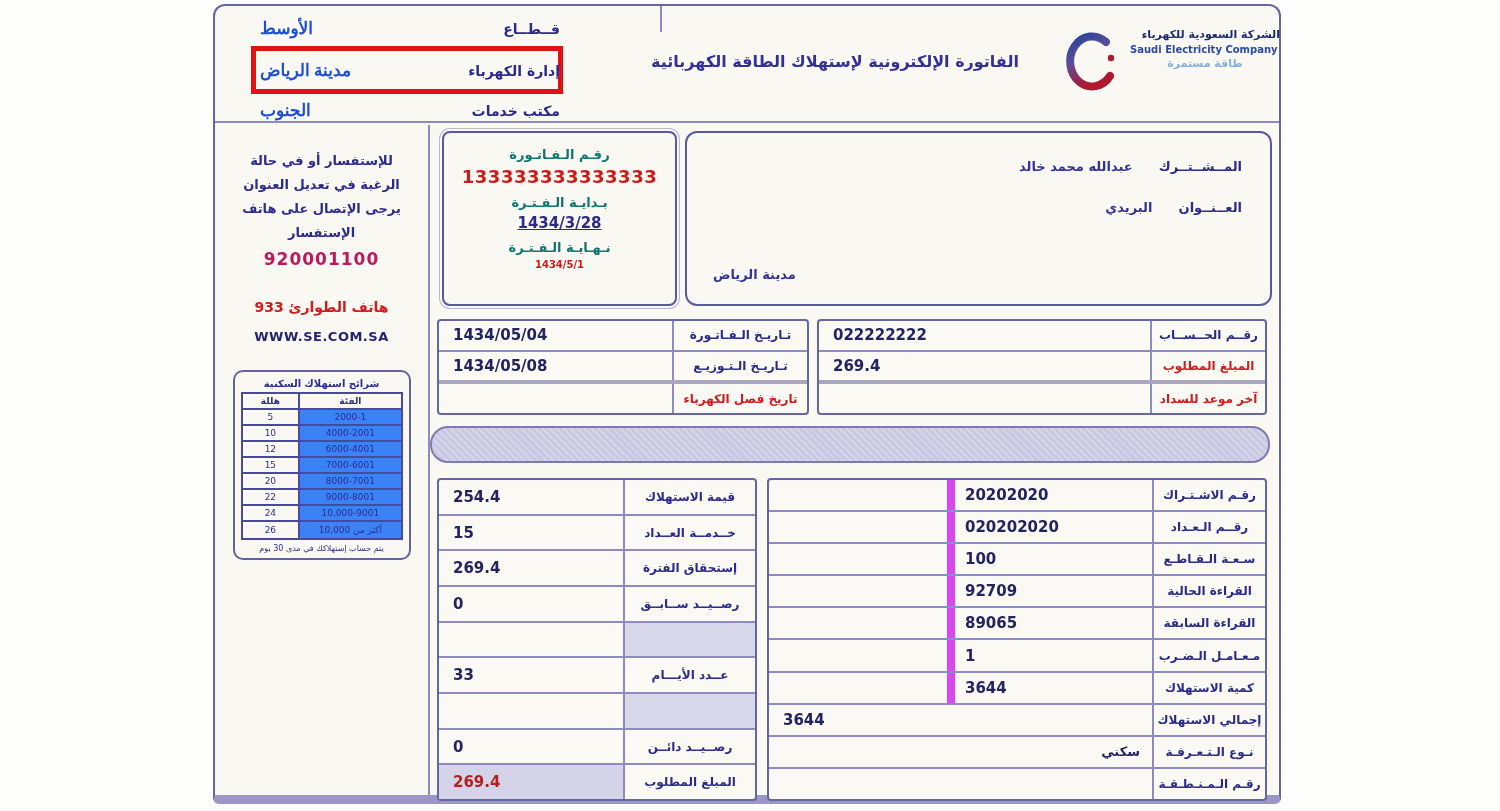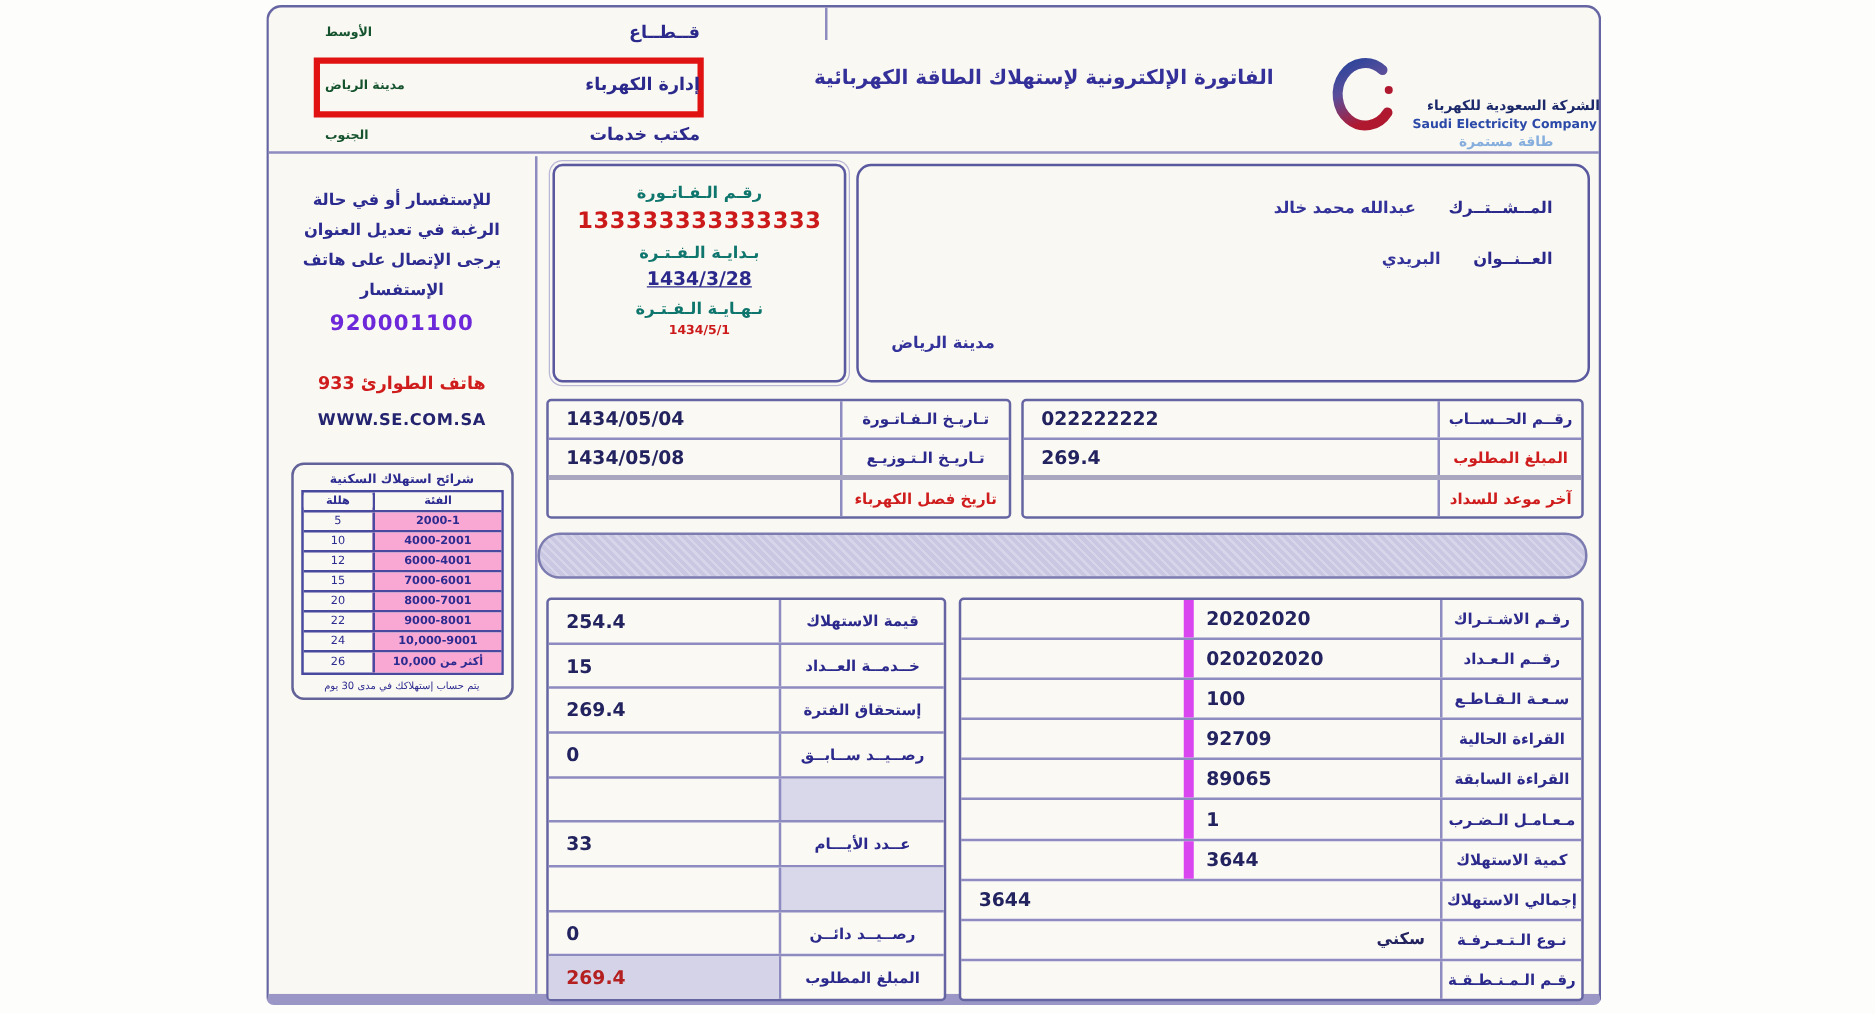--- a/index.html
+++ b/index.html
@@ -12,44 +12,44 @@
     border:2px solid #6665a3;
     border-bottom:9px solid #9a97c6;
     border-radius:12px 12px 6px 6px;
   }
 
   
   .hdr { position:absolute; left:0; top:0; width:100%; height:117px; border-bottom:2px solid #8d8bc0; }
   .hdr-tick { position:absolute; left:445px; top:0; height:26px; border-left:2px solid #8d8bc0; }
   .hdr-row { position:absolute; left:45px; width:300px; display:flex; direction:rtl; justify-content:space-between; align-items:center; }
   .hdr-row .lbl { font-weight:bold; color:#2b2a8c; font-size:14px; }
-  .hdr-row .val { color:#14532d; font-size:10px; font-weight:bold; }
+  .hdr-row .val { color:#1d4ed8; font-size:17px; font-weight:bold;font-family:Liberation Serif, serif; }
   .red-box { position:absolute; left:36px; top:40px; width:312px; height:48px; border:5px solid #e01212; }
   .bill-title { position:absolute; left:420px; top:46px; width:400px; text-align:center;
     font-size:16px; font-weight:bold; color:#34309a; direction:rtl; }
 
-  .logo { position:absolute; left:845px; top:22px; width:220px; height:92px; display:flex; align-items:flex-end; gap:8px; }
+  .logo { position:absolute; left:845px; top:22px; width:220px; height:92px; display:flex; align-items:flex-start; gap:8px; }
   .logo-text { flex:1; direction:rtl; text-align:right; }
   .logo-ar { font-size:11px; font-weight:bold; color:#1c2a6b; }
   .logo-en { font-size:10px; font-weight:bold; color:#2b49a8; direction:ltr; text-align:left; margin-top:3px; }
   .logo-tag { font-size:11px; font-weight:bold; color:#85aede; margin-top:2px; text-align:center; }
 
   
   .sidebar { position:absolute; left:0; top:119px; width:215px; bottom:0; border-right:2px solid #8d8bc0; text-align:center; }
   .inq-text { margin:24px auto 4px; width:172px; direction:rtl; font-size:13px; font-weight:bold; color:#2c2b90; line-height:1.85; }
-  .inq-phone { font-size:17px; font-weight:bold; color:#6d28d9; letter-spacing:1px; margin-top:4px; }
+  .inq-phone { font-size:17px; font-weight:bold; color:#be185d; letter-spacing:1px; margin-top:4px; }
   .emg { margin-top:30px; direction:rtl; font-size:14px; font-weight:bold; color:#cf1d1d; }
   .site { margin-top:14px; font-size:13px; font-weight:bold; color:#23236f; letter-spacing:0.5px; }
 
   .tariff-box { margin:26px auto 0; width:178px; border:2px solid #63639a; border-radius:10px; padding:6px 6px 5px; background:#faf8f2; }
   .tariff-title { font-size:10px; font-weight:bold; color:#2c2b90; direction:rtl; margin-bottom:3px; }
   .tariff-tbl { width:100%; border:2px solid #4a49a0; direction:rtl; }
   .tr-row { display:flex; border-bottom:2px solid #4a49a0; height:16px; align-items:center; }
   .tr-row:last-child { border-bottom:none; }
-  .tr-range { flex:1.8; font-size:9px; color:#2c2b90; font-weight:bold; text-align:center; background:#f9a8d4; border-left:2px solid #4a49a0; height:100%; display:flex; align-items:center; justify-content:center; direction:ltr; }
+  .tr-range { flex:1.8; font-size:9px; color:#2c2b90; font-weight:normal; text-align:center; background:#3b82f6; border-left:2px solid #4a49a0; height:100%; display:flex; align-items:center; justify-content:center; direction:ltr; }
   .tr-price { flex:1; font-size:9px; color:#2c2b90; text-align:center; }
   .tr-head .tr-range, .tr-head .tr-price { background:#faf8f2; font-weight:bold; }
   .tariff-note { font-size:8px; color:#2c2b90; direction:rtl; margin-top:4px; }
 
   
   .inv-box { position:absolute; left:227px; top:125px; width:235px; height:175px;
     border:2px solid #5a59a0; border-radius:8px; box-shadow:0 0 0 2px #faf8f2, 0 0 0 3px #b9b7d6;
     text-align:center; padding-top:14px; }
   .inv-box .cap { font-size:13px; font-weight:bold; color:#0f766e; direction:rtl; }
   .inv-num { font-size:18px; font-weight:bold; color:#cc1a1a; letter-spacing:0.5px; margin:4px 0 8px; }

